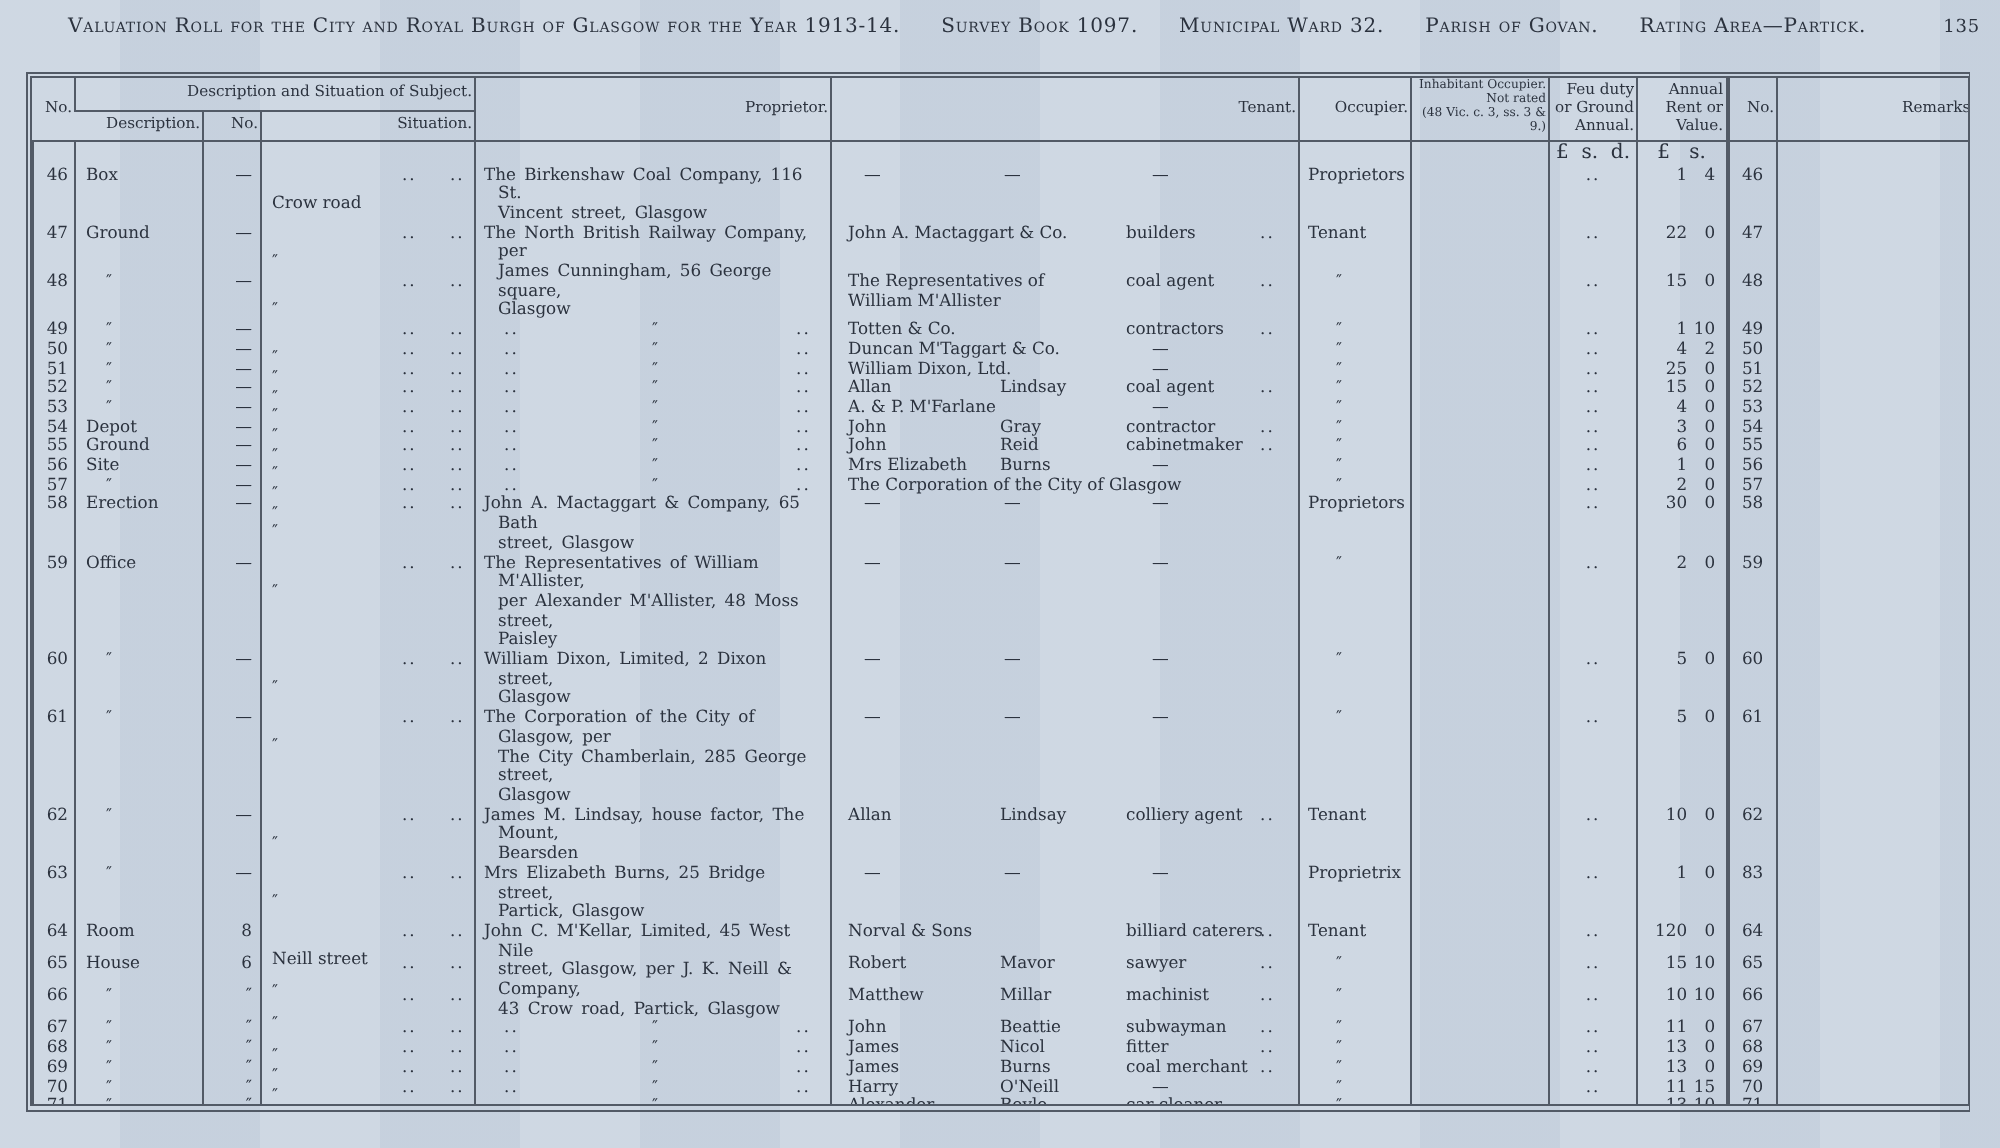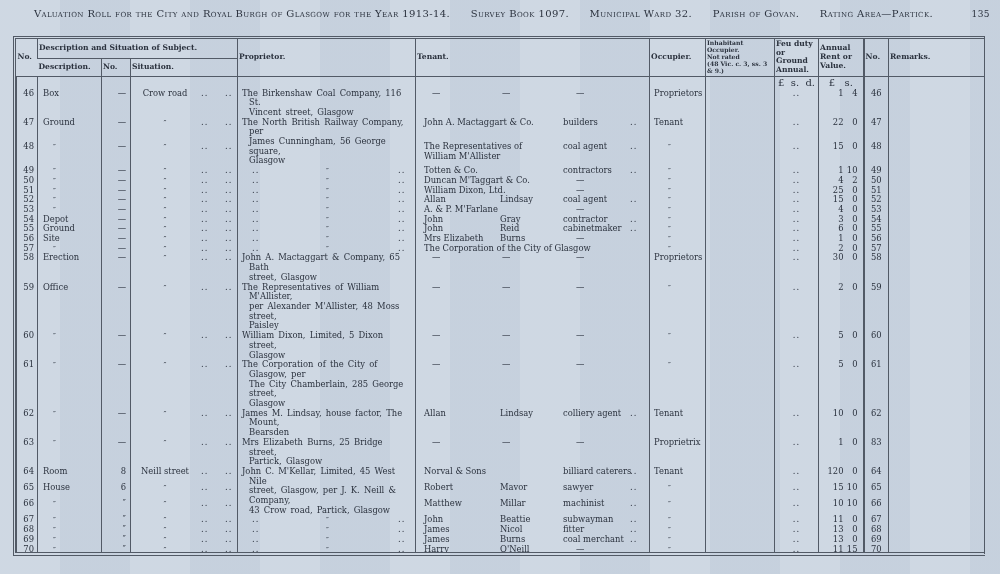--- a/index.html
+++ b/index.html
@@ -26,39 +26,39 @@
     border:1px solid var(--ln);
     border-left:3px double var(--ln);
     border-top:3px double var(--ln);
     border-bottom:4px double var(--ln);
     overflow:hidden;box-sizing:border-box;
   }
   table{border-collapse:collapse;table-layout:fixed;width:100%;}
   th,td{padding:0;color:var(--ink);}
   th{
     border-left:1px solid var(--ln);border-bottom:1px solid var(--ln);
-    font-weight:bold;font-size:7.6px;line-height:8.6px;text-align:left;
+    font-weight:normal;font-size:7.6px;line-height:8.6px;text-align:right;
     vertical-align:middle;white-space:pre-line;padding:1px 1px;
   }
   th:first-child,td:first-child{border-left:none;}
   .h-inh{font-size:6.1px;line-height:6.9px;}
   .h-no2,.no2{border-left:2px solid var(--ln) !important;}
   tr.hr1{height:16px;} tr.hr2{height:15px;}
   
   tr.cur td{height:12px;font-size:10px;text-align:center;white-space:pre;border-left:1px solid var(--ln);vertical-align:middle;}
   
   td.c{
     position:relative;border-left:1px solid var(--ln);vertical-align:top;
     font-size:8.4px;line-height:9.7px;height:9.7px;white-space:nowrap;
   }
   td.no{text-align:right;padding-right:3px;}
   td.desc span{padding-left:5px;display:inline-block;}
   td.desc span.dit{padding-left:15px;}
   td.dno{text-align:right;padding-right:4px;}
-  .sittx{position:absolute;left:5px;top:0;width:58px;text-align:center;}
+  .sittx{position:absolute;left:5px;top:14px;width:58px;}
   .sd1{position:absolute;left:70px;top:0;}
   .sd2{position:absolute;left:94px;top:0;}
   .ptx{white-space:pre-line;padding:0 3px 0 11px;text-indent:-7px;word-spacing:1.5px;}
   .p1{position:absolute;left:14px;top:0;}
   .p2{position:absolute;left:88px;top:0;}
   .p3{position:absolute;left:160px;top:0;}
   .t1{position:absolute;left:8px;top:0;white-space:pre-line;width:max-content;}
   .t1.td1{left:16px;}
   .t2{position:absolute;left:84px;top:0;}
   .t2.td2{left:86px;}
@@ -502,21 +502,21 @@
         <tr>
           <td class="c no">60</td>
           <td class="c desc"><span class="dit">″</span></td>
           <td class="c dno">—</td>
           <td class="c sit">
             <span class="sittx dit">″</span>
             <span class="sd1 dots">..</span>
             <span class="sd2 dots">..</span>
           </td>
           <td class="c prop">
-            <div class="ptx">William Dixon, Limited, 5 Dixon street,
+            <div class="ptx">William Dixon, Limited, 2 Dixon street,
 Glasgow</div>
           </td>
           <td class="c ten">
             <span class="t1 td1">—</span>
             <span class="t2 td2">—</span>
             <span class="t3 tdash">—</span>
           </td>
           <td class="c occ"><span class="dit2">″</span></td>
           <td class="c inh"></td>
           <td class="c feu dots">..</td>

